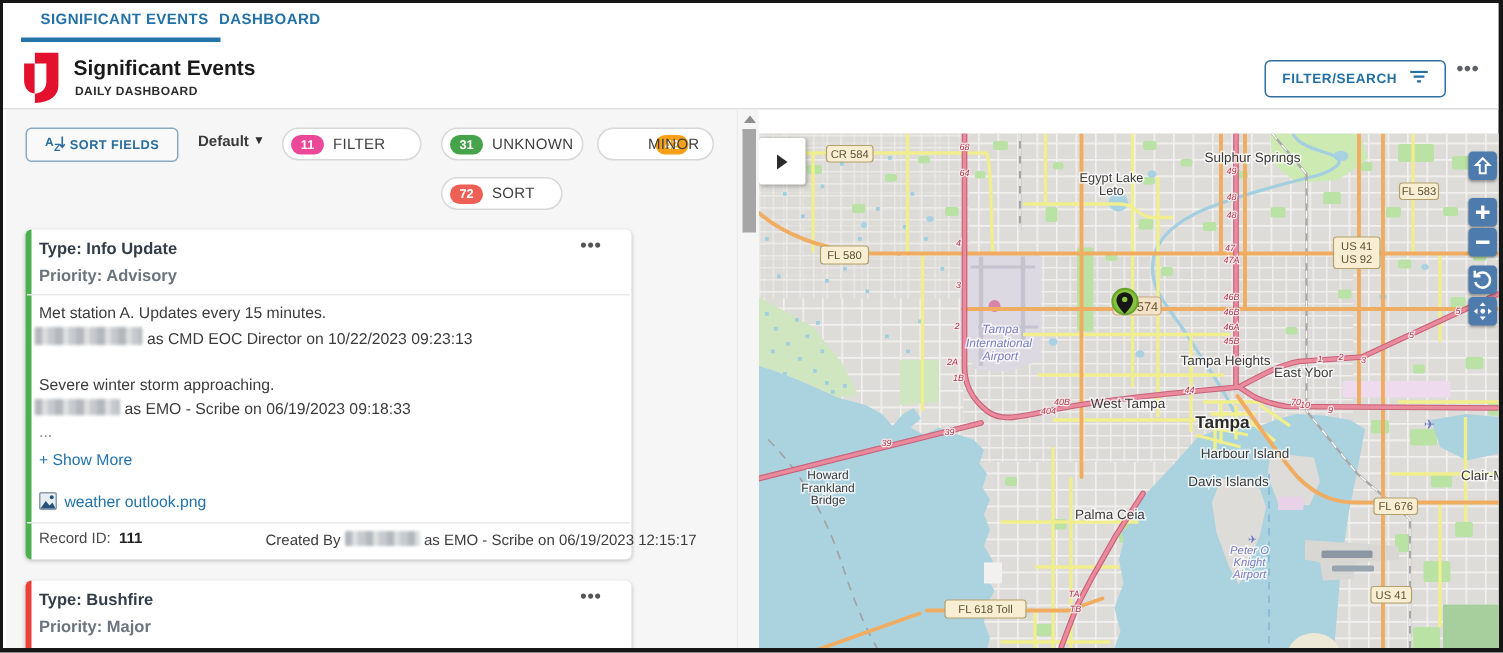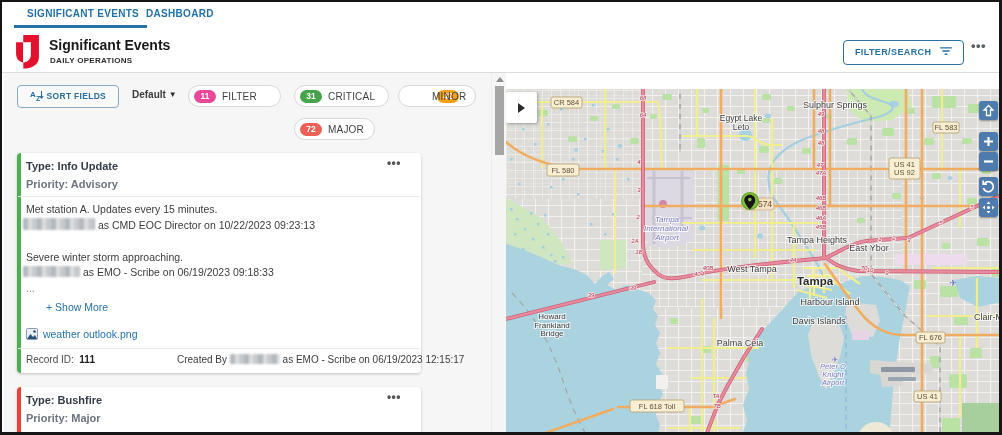--- a/index.html
+++ b/index.html
@@ -64,21 +64,21 @@
     <div class="tab" style="left:144px;">DASHBOARD</div>
     <div class="tabline"></div>
   </div>
 
   <div class="hdr">
     <svg class="abs" style="left:13px;top:5px;" width="25" height="34" viewBox="0 0 24 33">
       <path fill="#e4112e" d="M0.9,7.1 H7.7 V26.6 C3.2,26 0.9,22.6 0.9,17.8 Z"></path>
       <path fill="#e4112e" d="M7.9,0 H23.1 V21.5 C23.1,28 17.5,32.3 7.9,32.6 V26.7 C12.5,26.3 15.3,23.4 15.3,18.6 V7.1 H7.9 Z"></path>
     </svg>
     <div class="title">Significant Events</div>
-    <div class="subtitle">DAILY OPERATIONS</div>
+    <div class="subtitle">DAILY DASHBOARD</div>
     <div class="btn-filter">FILTER/SEARCH&nbsp;&nbsp;
       <svg width="12" height="9" viewBox="0 0 13 10" style="vertical-align:-1px;">
           <path d="M0,1 H13 M2.5,4.5 H10.5 M5,8 H8" stroke="#2470a3" stroke-width="1.6" fill="none"></path>
         </svg>
     </div>
     <div class="dots">•••</div>
   </div>
 
   <div class="panel">
     <div class="btn-sort">
@@ -89,43 +89,43 @@
         </svg>
       SORT FIELDS</div>
     <div class="default">Default <span style="font-size:8px;vertical-align:1px;color:#2d2d2d;">▼</span></div>
 
     <div class="chip" style="left:184px;top:12px;width:93px;">
         <div class="num" style="background:#ec4899;">11</div>
         <div class="lbl">FILTER</div>
       </div>
     <div class="chip" style="left:290px;top:12px;width:95px;">
         <div class="num" style="background:#45a449;">31</div>
-        <div class="lbl">CRITICAL</div>
+        <div class="lbl">UNKNOWN</div>
       </div>
     <div class="chip" style="left:394px;top:12px;width:78px;">
         <div class="num" style="background:#f8a018;margin-left:33px;">42</div>
         <div class="lbl">MINOR</div>
       </div>
     <div class="chip" style="left:290px;top:45px;width:81px;">
         <div class="num" style="background:#ee5f55;">72</div>
-        <div class="lbl">MAJOR</div>
+        <div class="lbl">SORT</div>
       </div>
 
     <div class="card" style="top:80px;height:220px;">
       <div class="cbar" style="background:#4caf50;"></div>
       <div class="ctype">Type: Info Update</div>
       <div class="cprio">Priority: Advisory</div>
       <div class="cdots">•••</div>
       <div class="sep" style="top:43px;"></div>
       <div class="t" style="left:9px;top:50px;">Met station A. Updates every 15 minutes.</div>
       <div class="t" style="left:6px;top:65px;"><span class="blur" style="width:72px;height:12px;"></span> as CMD EOC Director on 10/22/2023 09:23:13</div>
       <div class="t" style="left:9px;top:98px;">Severe winter storm approaching.</div>
       <div class="t" style="left:6px;top:113px;"><span class="blur" style="width:57px;height:11px;"></span> as EMO - Scribe on 06/19/2023 09:18:33</div>
       <div class="t" style="left:9px;top:129px;color:#8a8a8a;">...</div>
-      <div class="t blue" style="left:9px;top:148px;margin-left:20px;">+ Show More</div>
+      <div class="t blue" style="left:9px;top:148px;">+ Show More</div>
       <div class="t blue" style="left:9px;top:175px;">
         <svg width="12" height="12" viewBox="0 0 12 12" style="vertical-align:-2px;margin-right:2px;">
             <rect x="0.5" y="0.5" width="11" height="11" rx="1" fill="#e8eef4" stroke="#8a9aa8"></rect>
             <path d="M1,11 L4.5,6 L7,9 L9,7 L11,11 Z" fill="#26537a"></path>
             <circle cx="8.5" cy="3.5" r="1.3" fill="#26537a"></circle>
           </svg>
         weather outlook.png</div>
       <div class="sep" style="top:195px;"></div>
       <div class="t" style="left:9px;top:201px;font-size:10px;color:#4a4a4a;">Record ID: &nbsp;<b style="color:#222;">111</b></div>
       <div class="t" style="left:160px;top:201px;font-size:10px;">Created By <span class="blur" style="width:50px;"></span> as EMO - Scribe on 06/19/2023 12:15:17</div>

